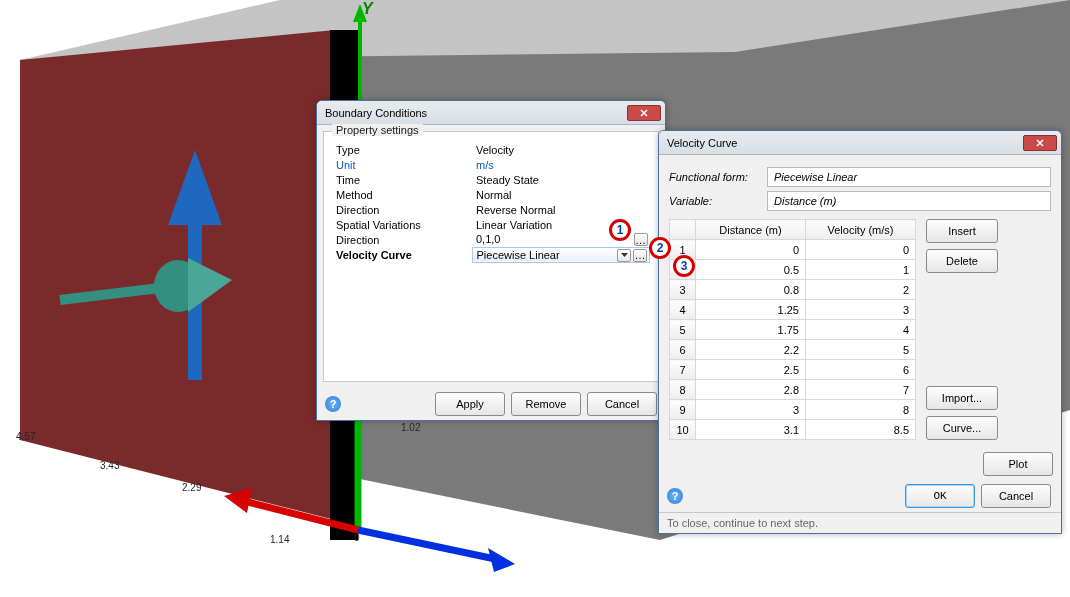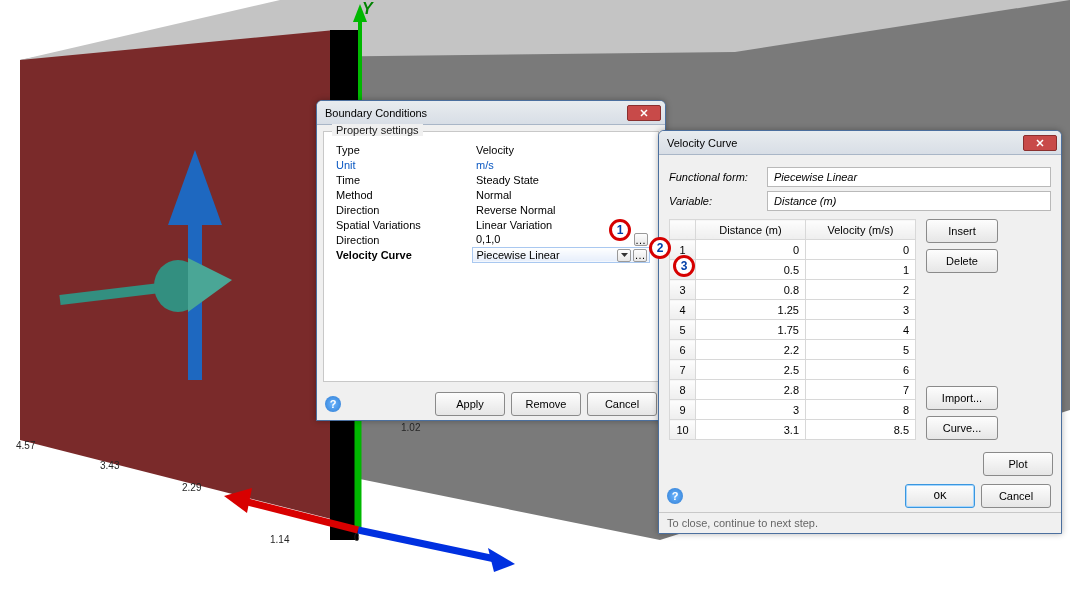--- a/index.html
+++ b/index.html
@@ -87,21 +87,21 @@
       <ellipse cx="178" cy="286" rx="24" ry="26" fill="#338f80"></ellipse>
       <polygon points="232,280 188,258 188,312" fill="#4aa696"></polygon>
     </g>
   </svg>
   <span class="axislabel" style="left:362px; top:0px;">Y</span>
 
   <svg style="position:absolute;left:346px;top:0;width:30px;height:130px">
     <line x1="14" y1="130" x2="14" y2="18" stroke="#00b800" stroke-width="4"></line>
     <polygon points="14,4 7,22 21,22" fill="#00b800"></polygon>
   </svg>
-  <span class="tick" style="left:16px; top:440px;">4.57</span>
+  <span class="tick" style="left:16px; top:431px;">4.57</span>
   <span class="tick" style="left:100px; top:460px;">3.43</span>
   <span class="tick" style="left:182px; top:482px;">2.29</span>
   <span class="tick" style="left:270px; top:534px;">1.14</span>
   <span class="tick" style="left:354px; top:532px;">0</span>
   <span class="tick" style="left:377px; top:422px;margin-left:24px;">1.02</span>
 </div>
 
 <div class="dialog" style="left:316px; top:100px; width:350px;">
   <div class="titlebar">
     <span class="title">Boundary Conditions</span>

